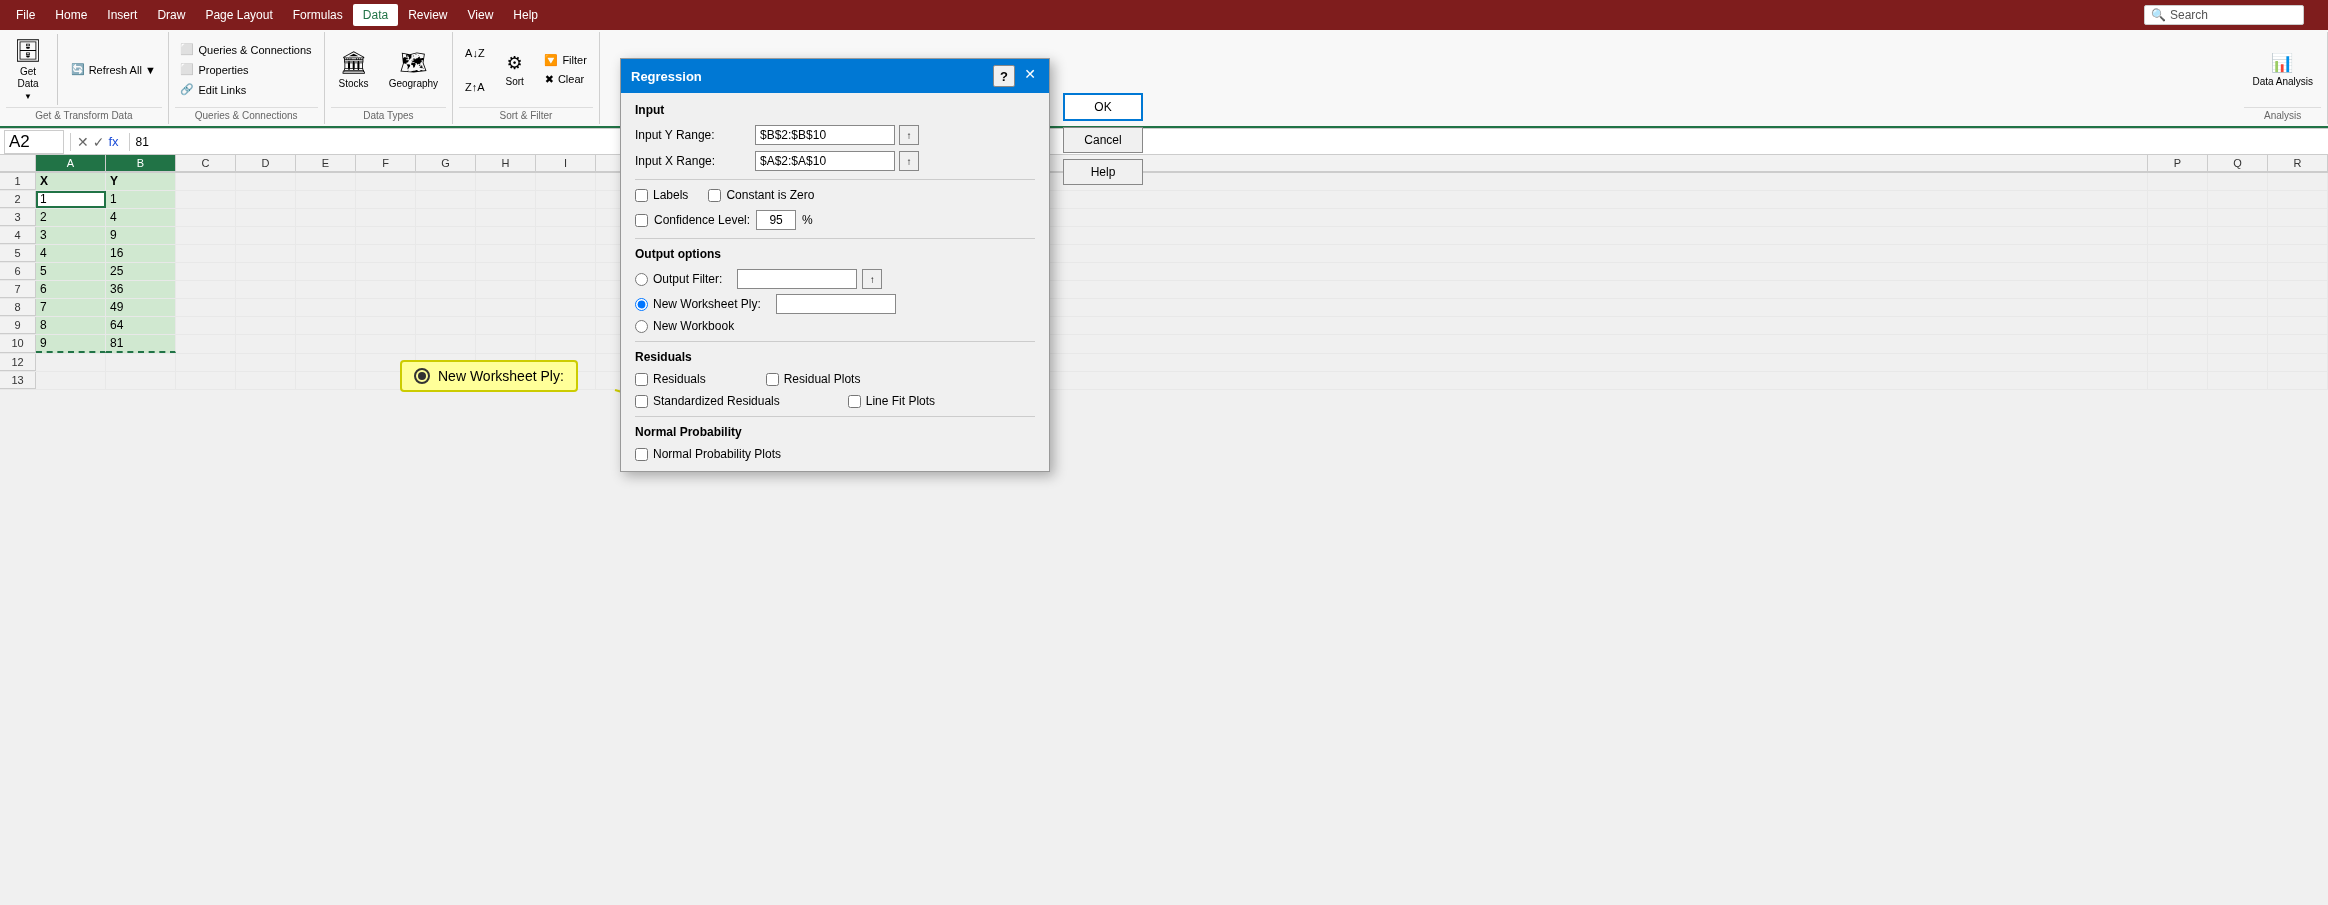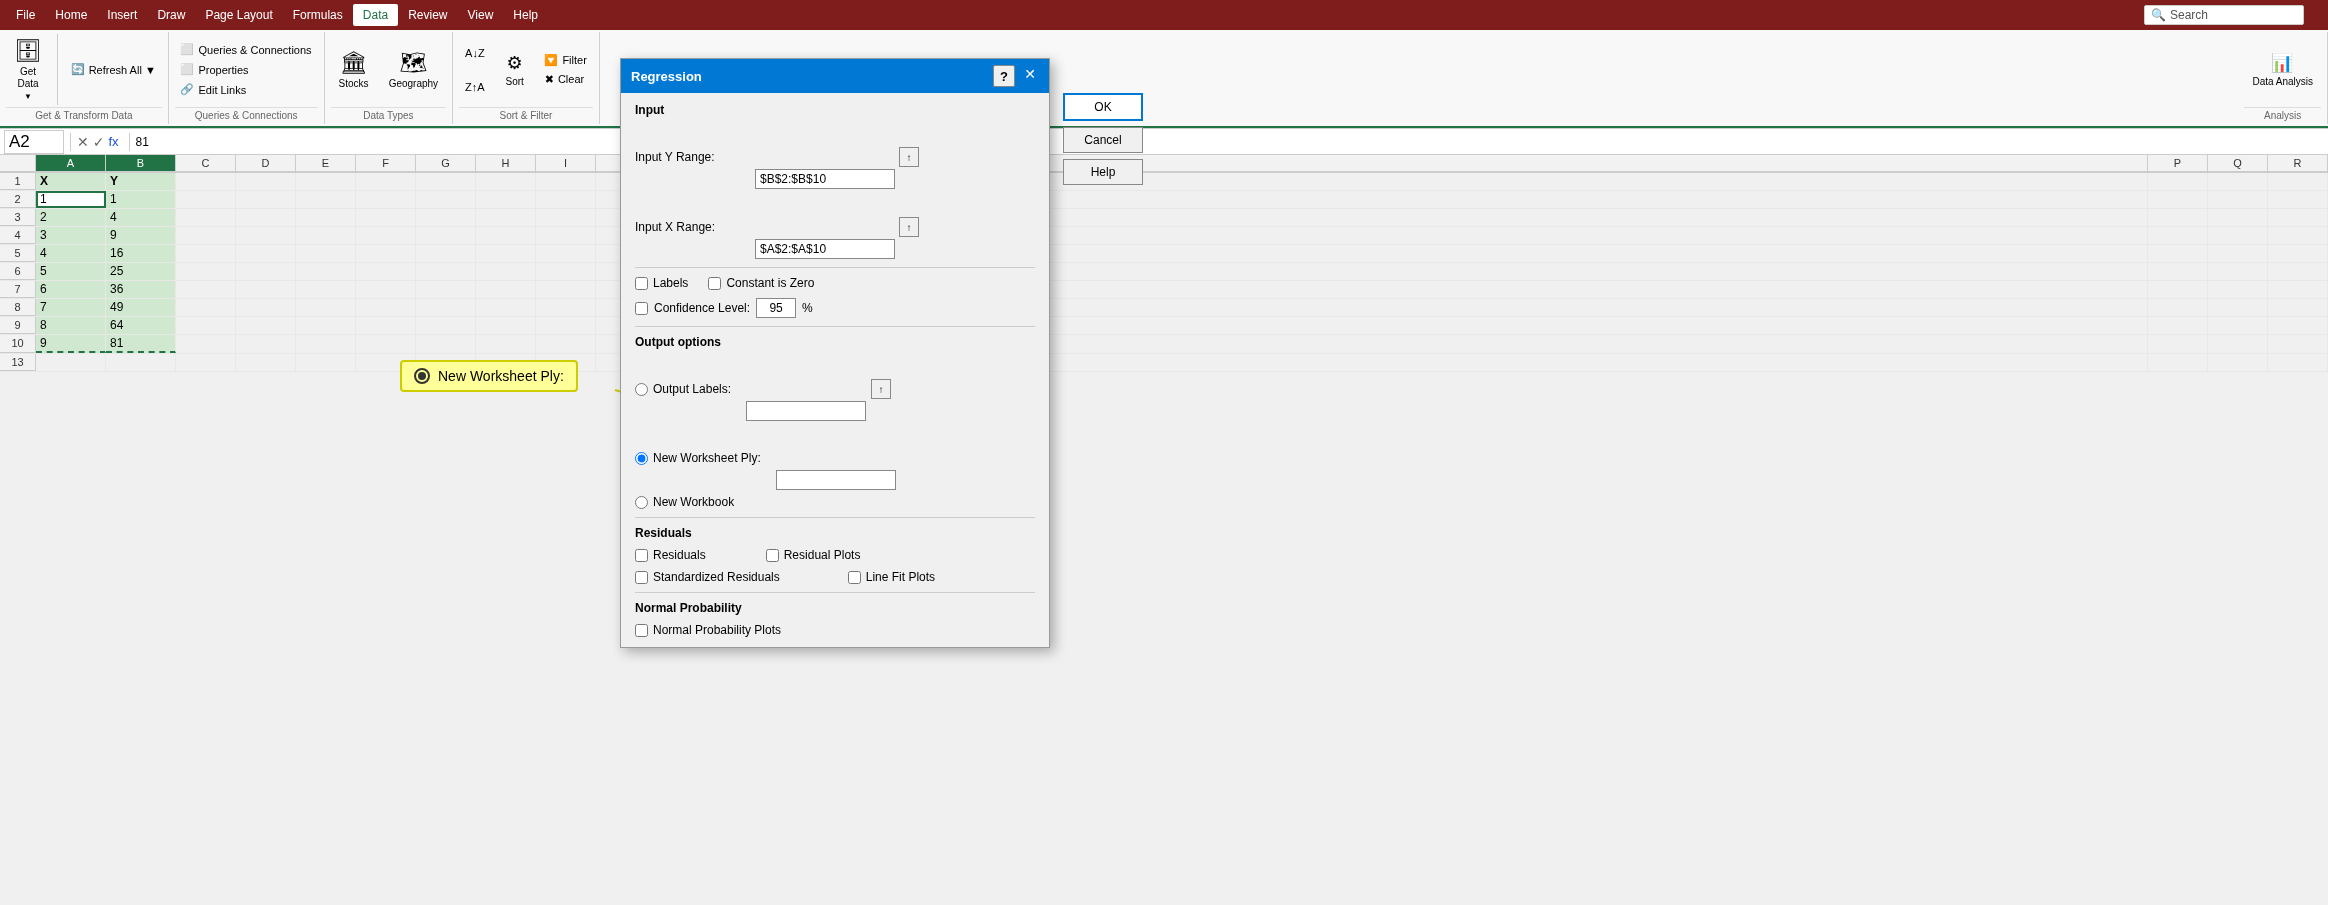--- a/index.html
+++ b/index.html
@@ -213,21 +213,20 @@
       display: flex;
       align-items: center;
       gap: 4px;
     }
     .dialog-text-input {
       width: 140px;
       border: 1px solid #888;
       padding: 2px 4px;
       font-size: 12px;
       background: white;
-      margin-top: 44px;
     }
     .dialog-arrow-btn {
       width: 20px; height: 20px;
       border: 1px solid #888;
       background: #f0f0f0;
       cursor: pointer;
       display: flex; align-items: center; justify-content: center;
       font-size: 10px;
     }
     .dialog-checkbox-row {
@@ -657,20 +656,36 @@
         <div class="cell col-f"></div>
         <div class="cell col-g"></div>
         <div class="cell col-h"></div>
         <div class="cell col-i"></div>
       <div style="flex:1; border-right:1px solid #e8e8e8;"></div>
       <div class="cell col-p"></div>
         <div class="cell col-q"></div>
         <div class="cell col-r"></div>
     </div>
     <div class="sheet-row">
+      <div class="row-header-cell">12</div>
+      <div class="cell col-a"></div>
+        <div class="cell col-b"></div>
+        <div class="cell col-c"></div>
+        <div class="cell col-d"></div>
+        <div class="cell col-e"></div>
+        <div class="cell col-f"></div>
+        <div class="cell col-g"></div>
+        <div class="cell col-h"></div>
+        <div class="cell col-i"></div>
+      <div style="flex:1; border-right:1px solid #e8e8e8;"></div>
+      <div class="cell col-p"></div>
+        <div class="cell col-q"></div>
+        <div class="cell col-r"></div>
+    </div>
+    <div class="sheet-row">
       <div class="row-header-cell">13</div>
       <div class="cell col-a"></div>
         <div class="cell col-b"></div>
         <div class="cell col-c"></div>
         <div class="cell col-d"></div>
         <div class="cell col-e"></div>
         <div class="cell col-f"></div>
         <div class="cell col-g"></div>
         <div class="cell col-h"></div>
         <div class="cell col-i"></div>
@@ -754,21 +769,21 @@
         <input class="confidence-input" value="95" style="">
         <span>%</span>
       </div>
 
       <hr class="divider">
 
       <div class="dialog-section-label">Output options</div>
 
       <div class="radio-item">
         <input type="radio" name="output" style="">
-        <span>Output Labels:</span>
+        <span>Output Filter:</span>
         <input class="dialog-text-input" style="margin-left: 10px; width: 120px;">
         <button class="dialog-arrow-btn">↑</button>
       </div>
       <div class="radio-item" style="background: none;">
         <input type="radio" name="output" checked="" style="">
         <span>New Worksheet Ply:</span>
         <input class="dialog-text-input" style="margin-left: 10px; width: 120px;">
       </div>
       <div class="radio-item">
         <input type="radio" name="output" style="">

